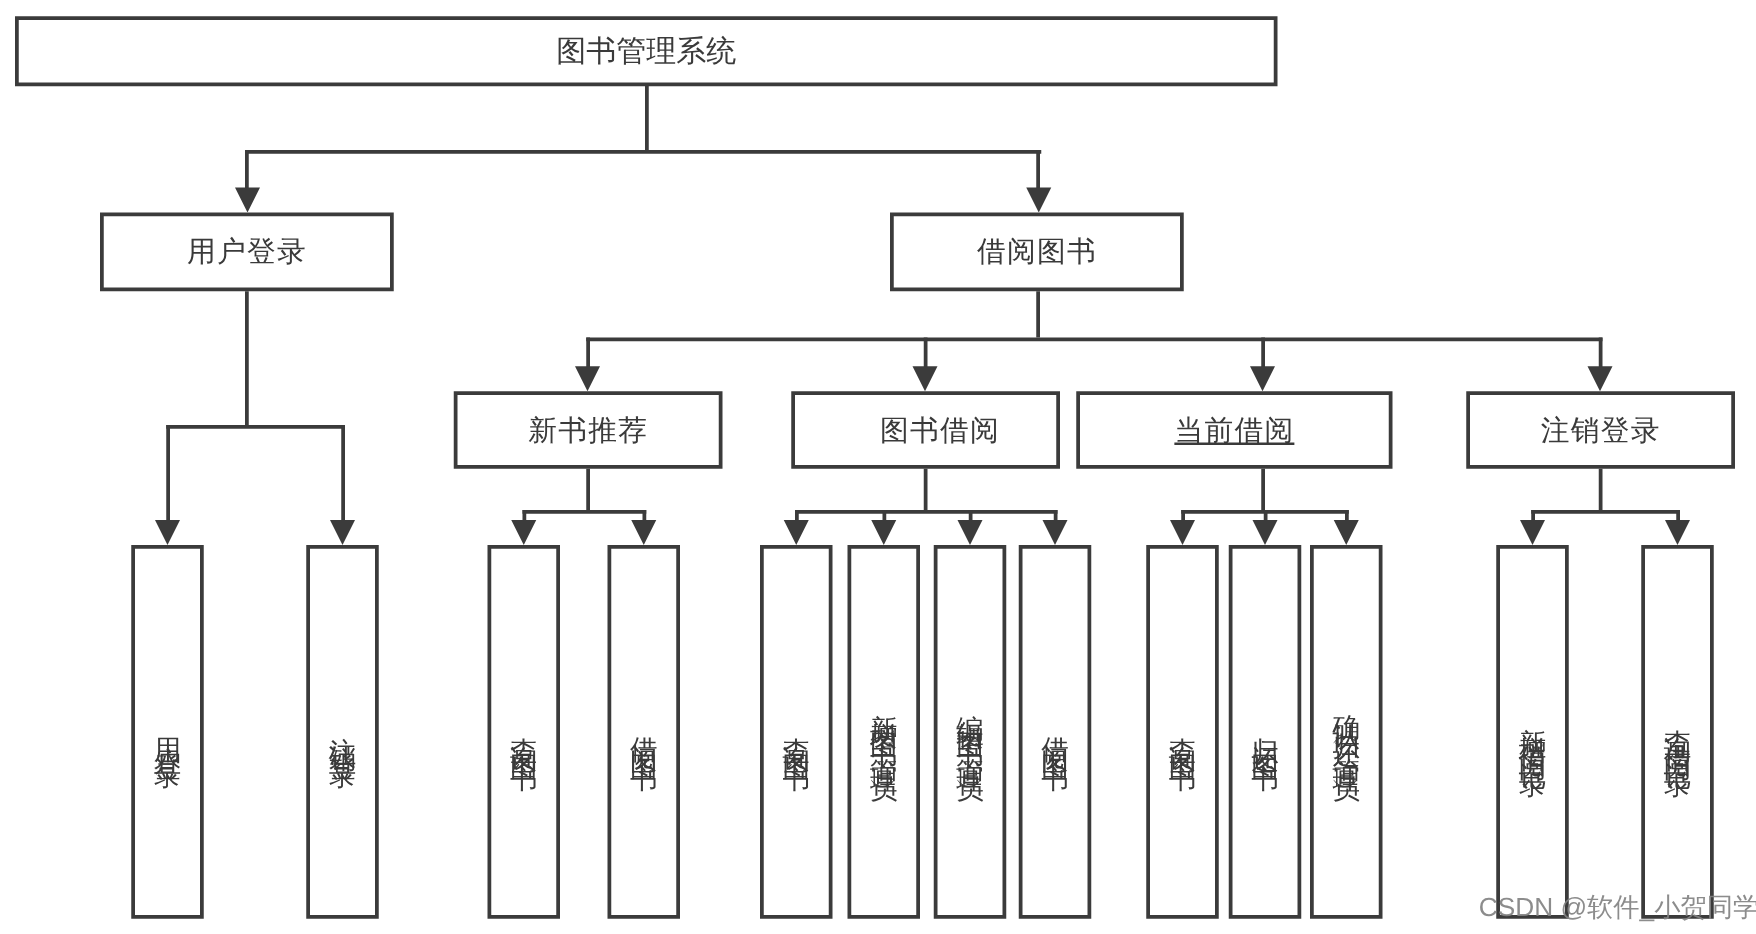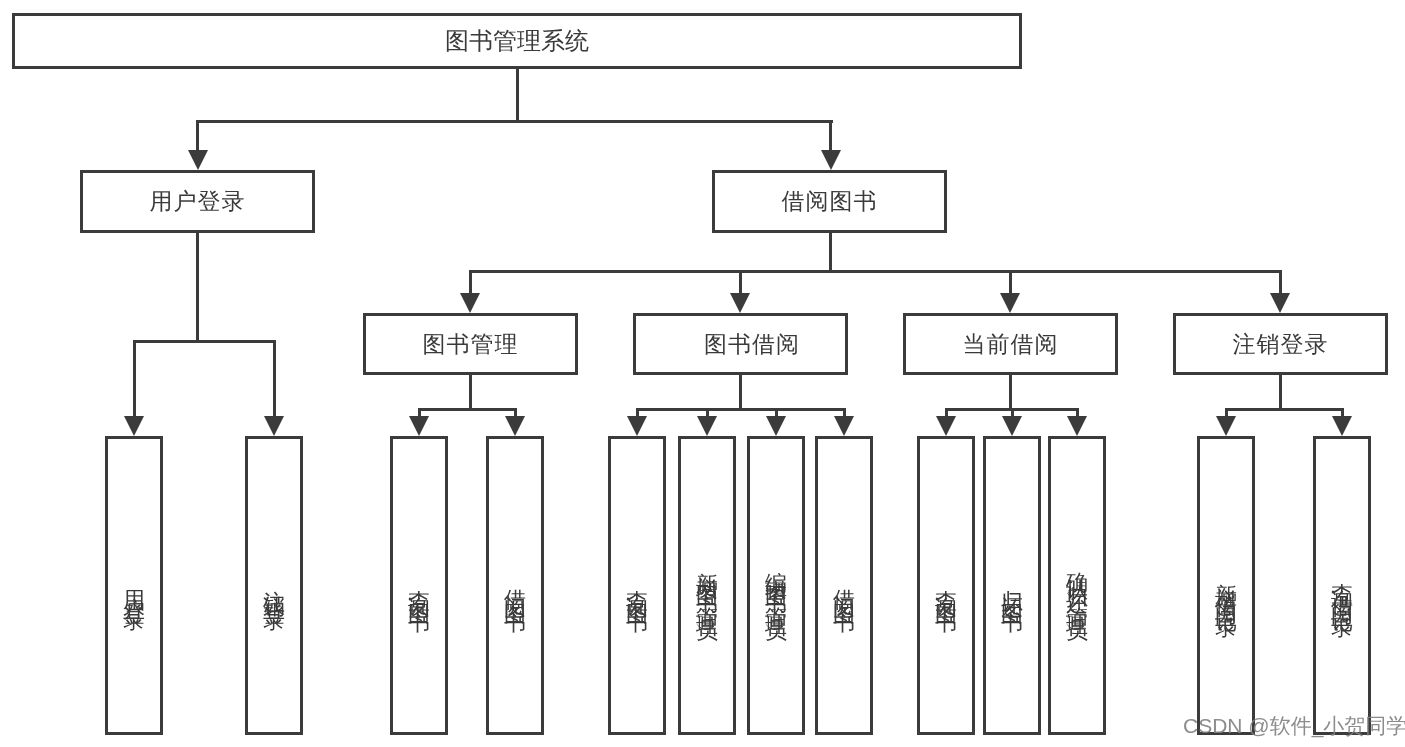--- a/index.html
+++ b/index.html
@@ -81,26 +81,26 @@
   <div class="line-v" style="left:469px;top:270px;height:26px;"></div>
   <div class="arrow" style="left:460px;top:293px;"></div>
   <div class="line-v" style="left:739px;top:270px;height:26px;"></div>
   <div class="arrow" style="left:730px;top:293px;"></div>
   <div class="line-v" style="left:1009px;top:270px;height:26px;"></div>
   <div class="arrow" style="left:1000px;top:293px;"></div>
   <div class="line-v" style="left:1279px;top:270px;height:26px;"></div>
   <div class="arrow" style="left:1270px;top:293px;"></div>
 
   <div class="box h-label" style="left:363px;top:313px;width:215px;height:62px;">
-    <span>图书管理</span>
+    <span>新书推荐</span>
   </div>
   <div class="box h-label" style="left:633px;top:313px;width:215px;height:62px;padding-left:23px;">
     <span>图书借阅</span>
   </div>
-  <div class="box h-label" style="left:903px;top:313px;width:215px;height:62px;">
+  <div class="box h-label" style="left:861px;top:313px;width:253px;height:62px;text-decoration:underline;">
     <span>当前借阅</span>
   </div>
   <div class="box h-label" style="left:1173px;top:313px;width:215px;height:62px;">
     <span>注销登录</span>
   </div>
 
   <div class="line-v" style="left:469px;top:375px;height:33px;"></div>
   <div class="line-h" style="left:418px;top:408px;width:99px;"></div>
   <div class="line-v" style="left:418px;top:408px;height:9px;"></div>
   <div class="arrow" style="left:409px;top:416px;"></div>

